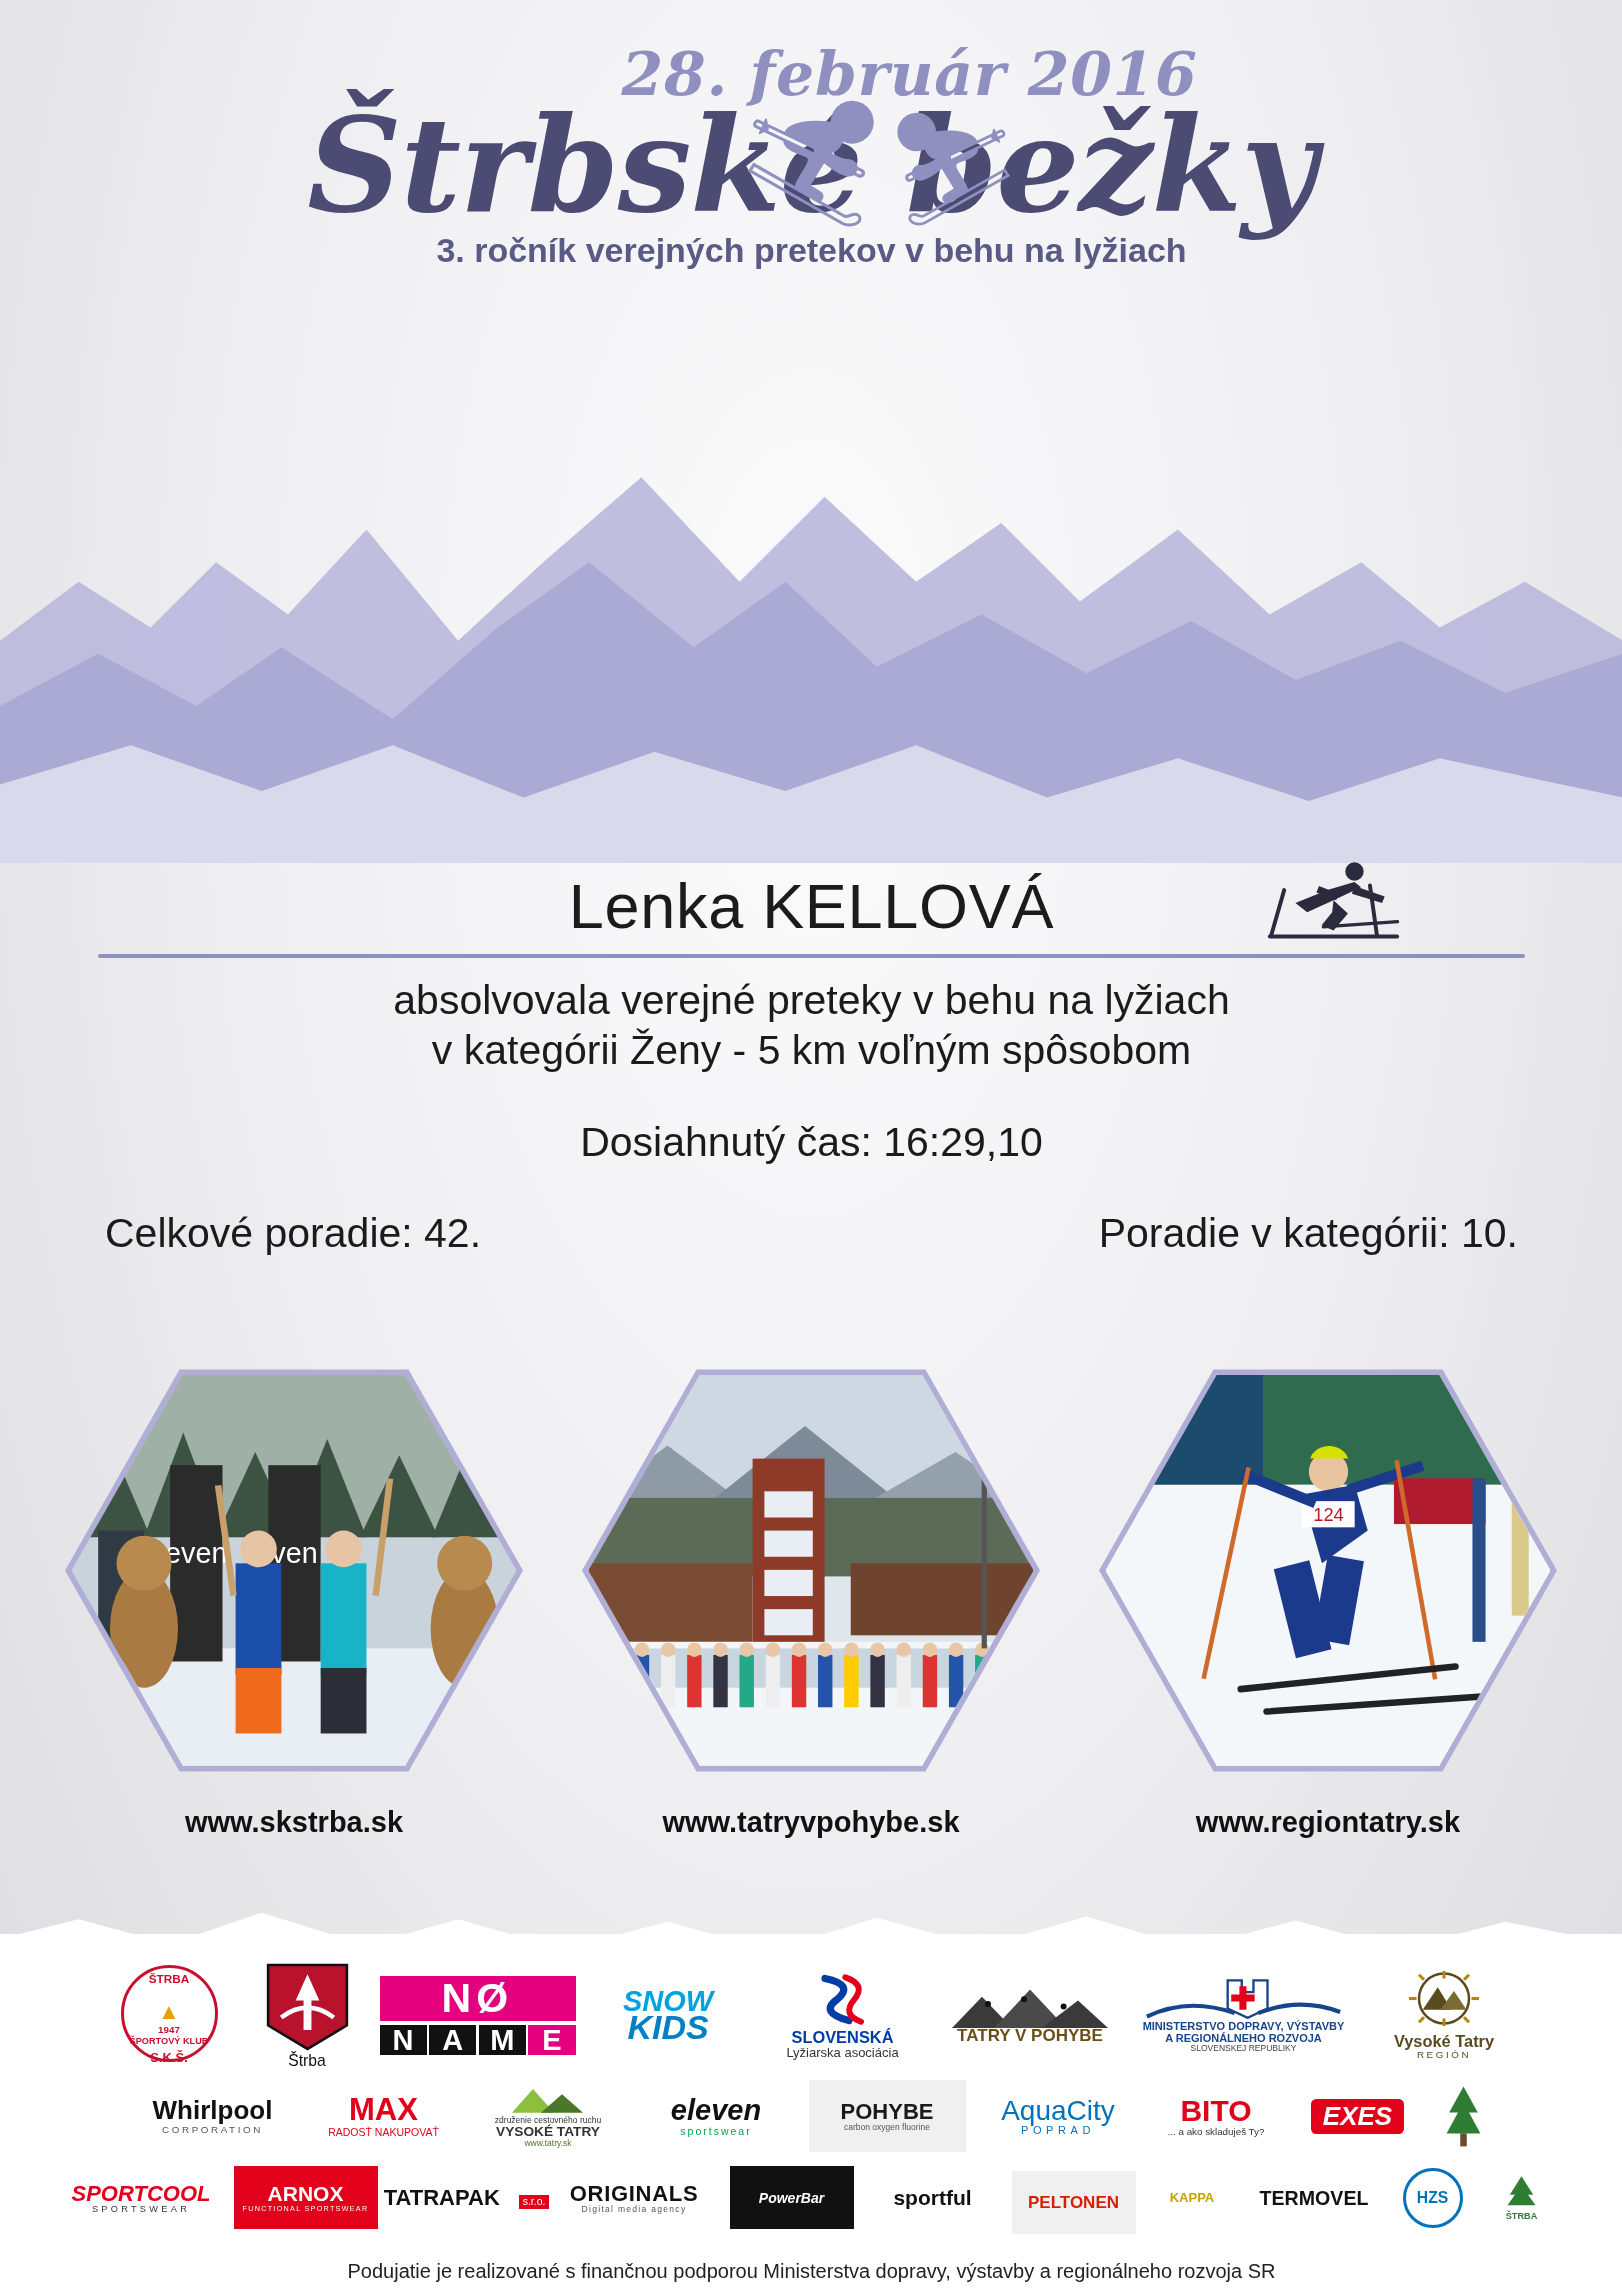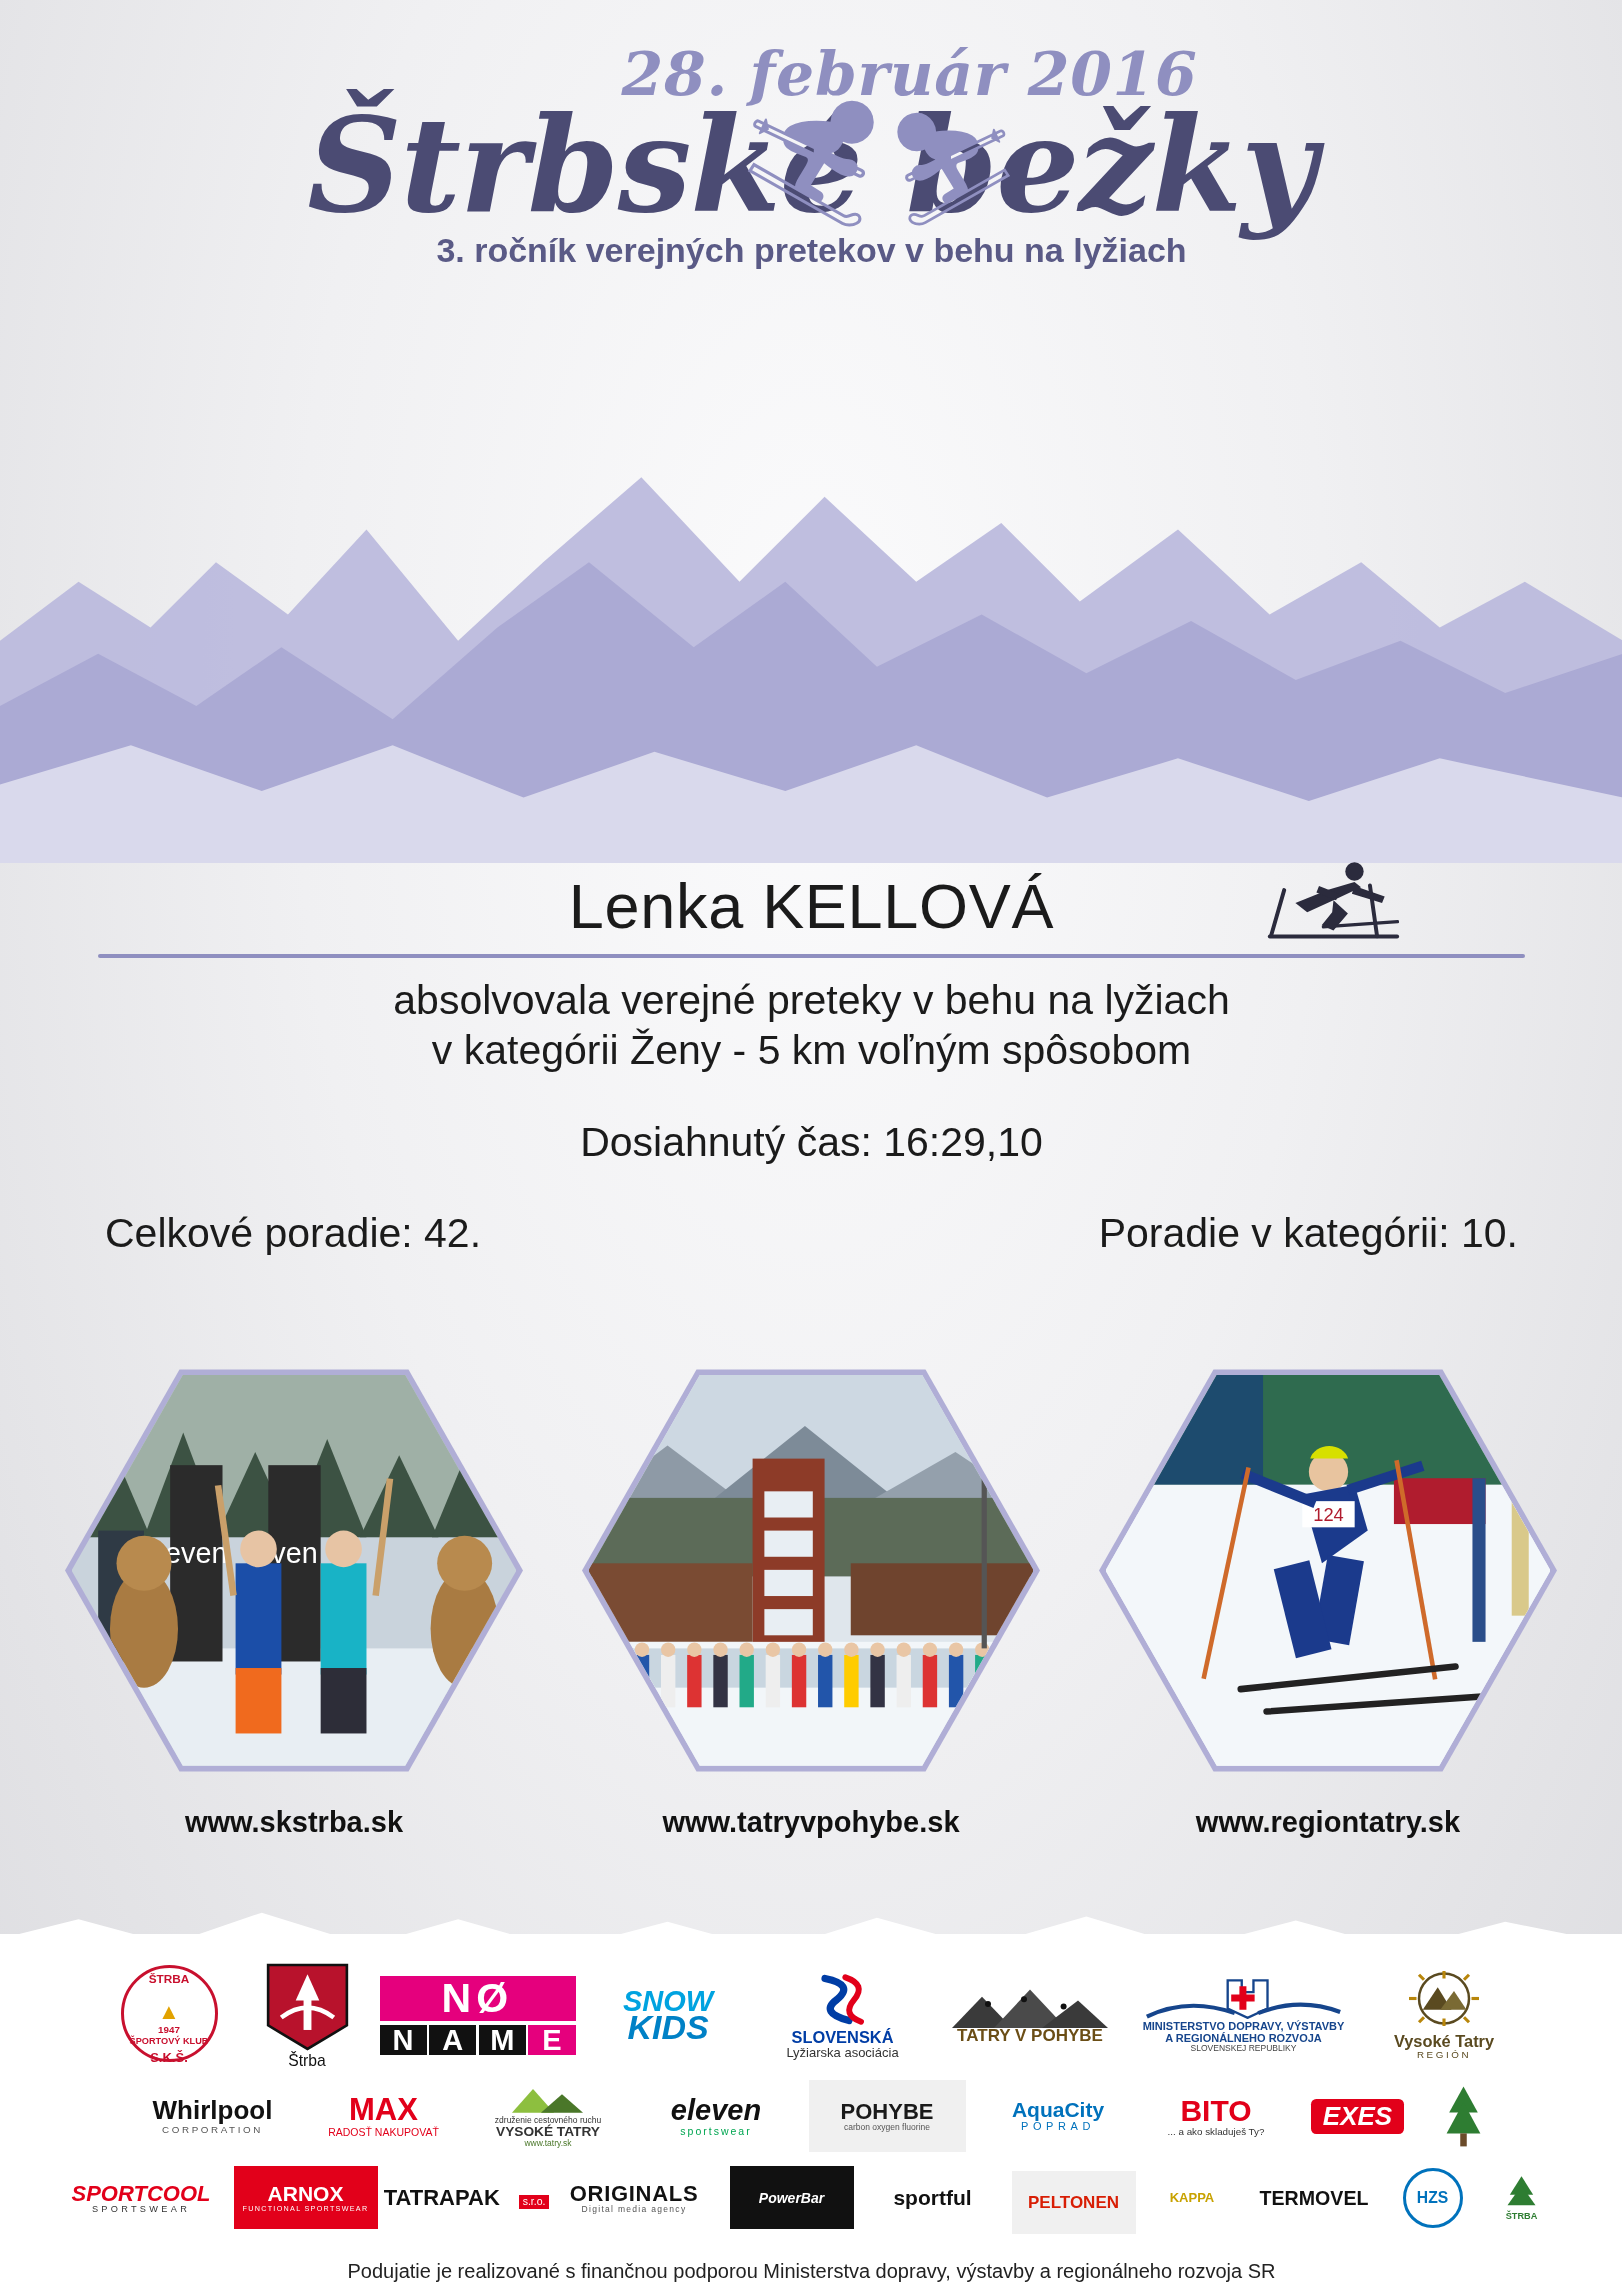--- a/index.html
+++ b/index.html
@@ -499,21 +499,21 @@
           </div>
         </div>
         <div class="logo-box" style="width:157px;background:#f0f0f0;">
           <div style="text-align:center;">
             <div style="font-size:22px;font-weight:bold;color:#1a1a1a;">POHYBE</div>
             <div style="font-size:8.5px;color:#555;">carbon  oxygen  fluorine</div>
           </div>
         </div>
         <div class="logo-box" style="width:151px;">
           <div style="text-align:center;">
-            <div style="font-size:21px;font-weight:bold;color:#0072bc;">AquaCity</div>
+            <div style="font-size:28px;font-weight:normal;color:#0072bc;">AquaCity</div>
             <div style="font-size:11px;letter-spacing:4.6px;color:#0072bc;">POPRAD</div>
           </div>
         </div>
         <div class="logo-box" style="width:131px;">
           <div style="text-align:center;">
             <div style="font-size:30px;font-weight:bold;color:#e2001a;">BITO</div>
             <div style="font-size:9.8px;color:#333;">... a ako skladuješ Ty?</div>
           </div>
         </div>
         <div class="logo-box" style="width:118px;">

